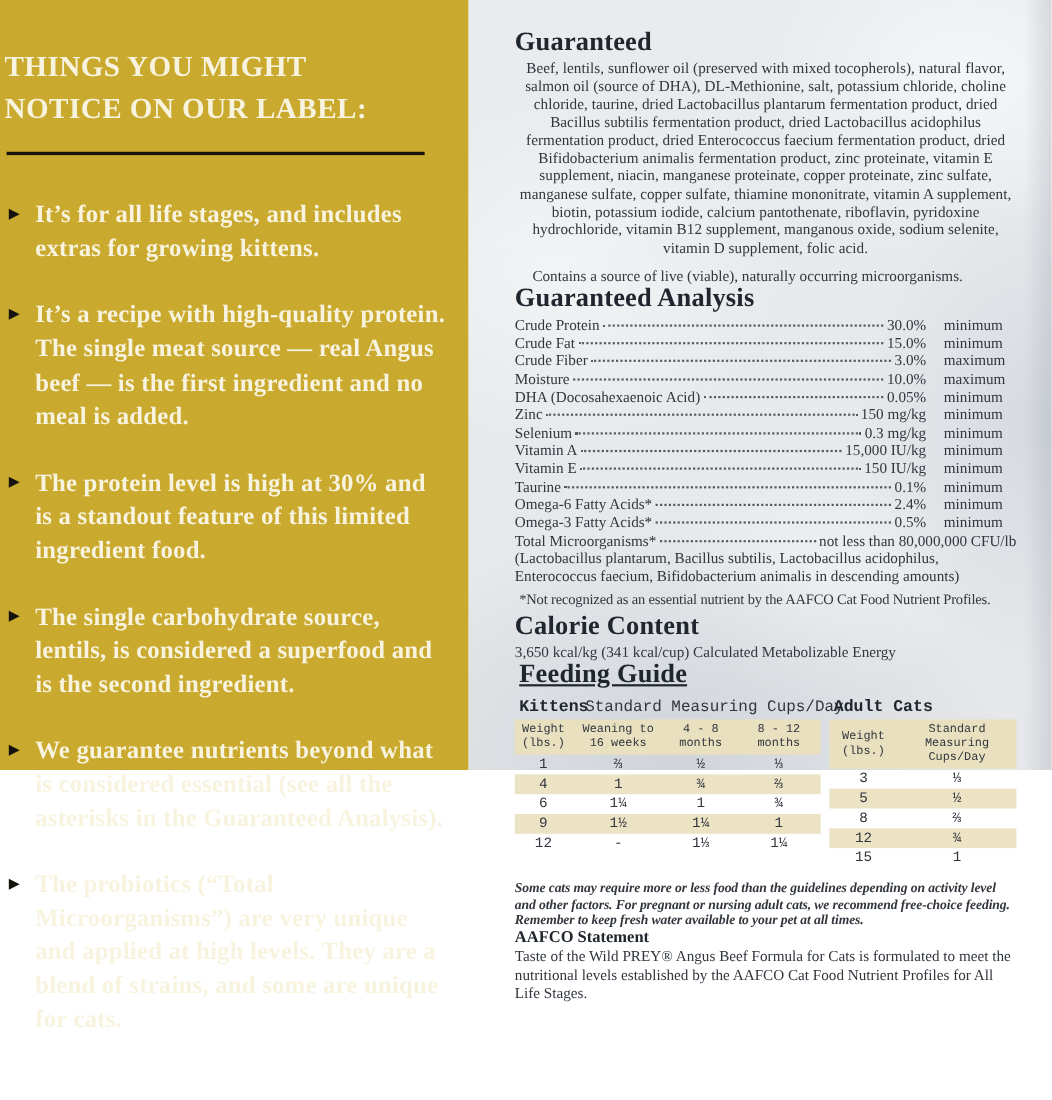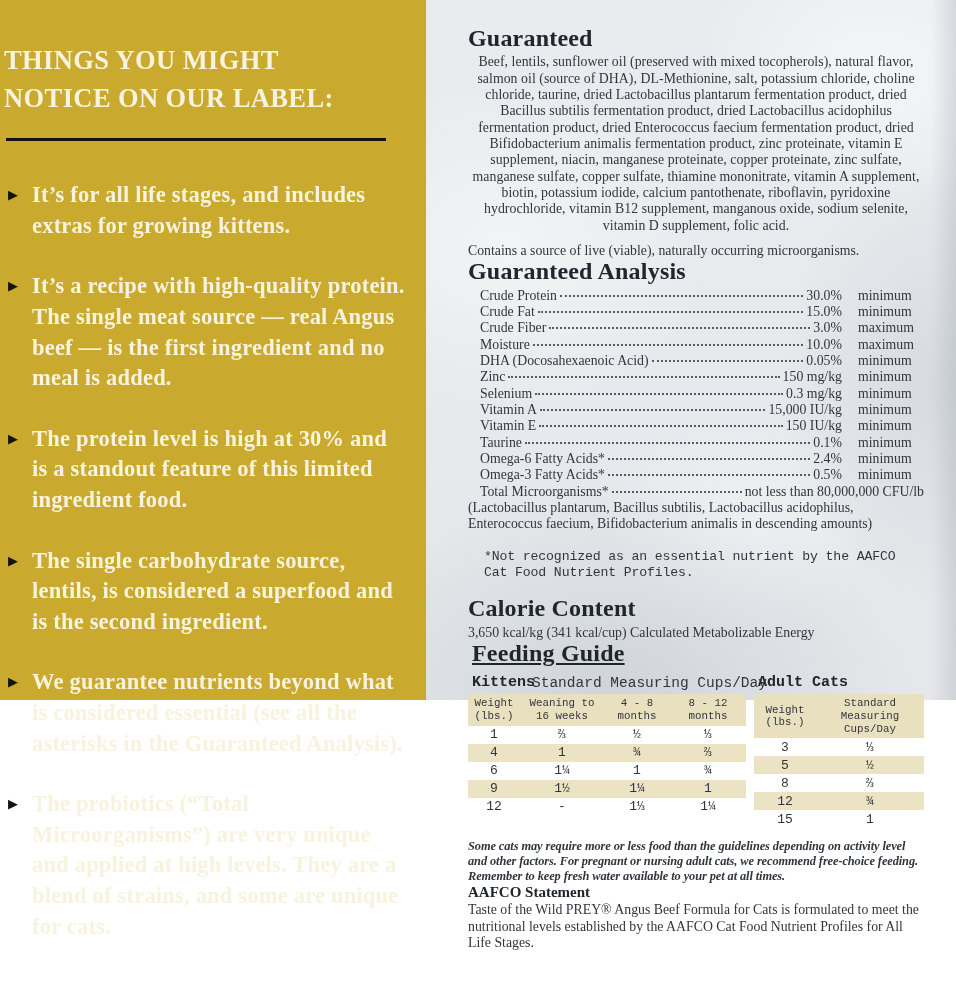--- a/index.html
+++ b/index.html
@@ -46,35 +46,35 @@
       radial-gradient(ellipse 420px 280px at 35% 98%, rgba(160,168,178,0.30), transparent 72%),
       radial-gradient(ellipse 200px 160px at 60% 75%, rgba(255,255,255,0.35), transparent 70%),
       linear-gradient(#E9EBEE, #E5E7EA);
   }
   .right h2 {
     margin:0 0 3px 0; font-size:24px; font-weight:700; color:#20262E;
     letter-spacing:0.2px; line-height:1.05;
   }
   .sect { margin-bottom:0; }
   .body-text { margin:0; font-size:13.8px; line-height:1.185; letter-spacing:0.05px;text-align:center; }
-  .note-text { margin:9px 0 0 0; font-size:13.8px; line-height:1.185; }
+  .note-text { margin:9px 0 0 16px; font-size:13.8px; line-height:1.185; }
 
   .ga-head { margin-top:15px; }
-  .ga-rows { margin-top:2px;margin-left:12px; }
+  .ga-rows { margin-top:2px; }
   .ga-row { display:flex; align-items:baseline; font-size:13.8px; line-height:1.185; }
   .ga-label { white-space:nowrap; }
   .ga-dots {
     flex:1; min-width:8px; margin:0 3px; position:relative; top:-3px;
     border-bottom:2px dotted #565B61; align-self:baseline;
   }
   .ga-value { white-space:nowrap; text-align:right; }
   .ga-qual { flex:none; width:66px; margin-left:16px; }
   .ga-qual:empty { display:none; }
   .ga-species { margin:0; font-size:13.8px; line-height:1.185; }
-  .ga-ast { margin:16px; font-size:13.2px; line-height:1.2; letter-spacing:-0.15px;font-family:Liberation Mono, monospace; }
+  .ga-ast { margin:4px; font-size:13.2px; line-height:1.2; letter-spacing:-0.15px; }
 
   .cal-head { margin-top:15px; }
   .cal-text { margin:0; font-size:13.8px; line-height:1.2; }
 
   .fg-head { margin-top:16px; margin-left:4px !important;text-decoration:underline; }
   .fg-wrap { display:flex; gap:8px; margin-top:4px;font-family:Liberation Mono, monospace; }
   .fg-k { width:278px; flex:none; }
   .fg-a { width:170px; flex:none; }
   .fg-toprow { display:grid; grid-template-columns:64px 1fr; align-items:end; height:21px; margin-bottom:3px; }
   .fg-title { font-size:15px; font-weight:700; color:#20262E; padding-left:4px; white-space:nowrap; }

